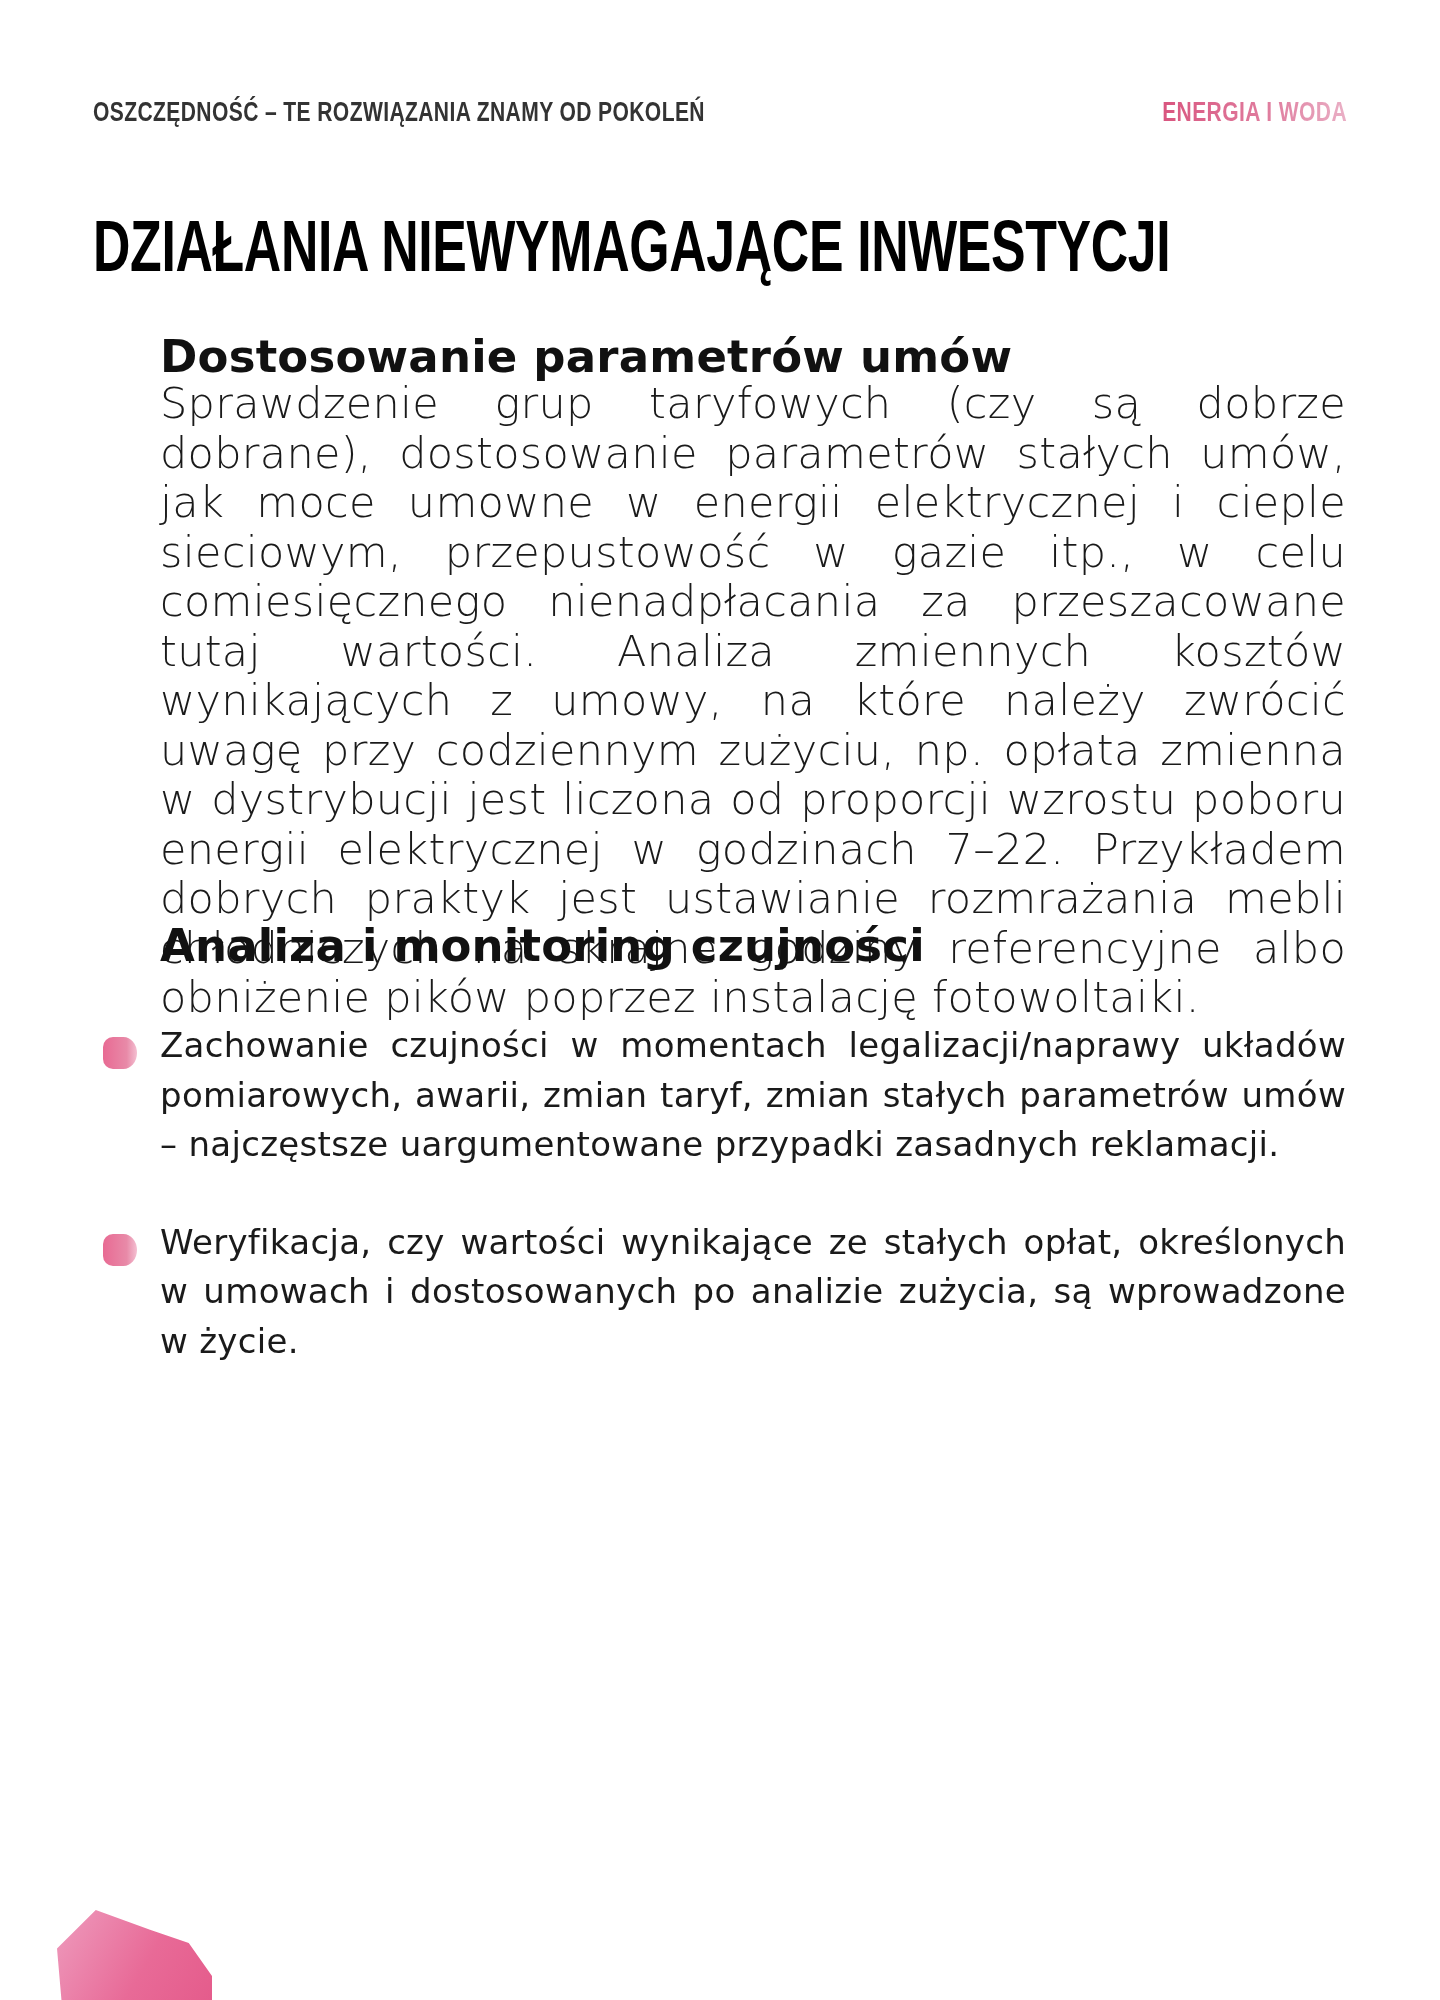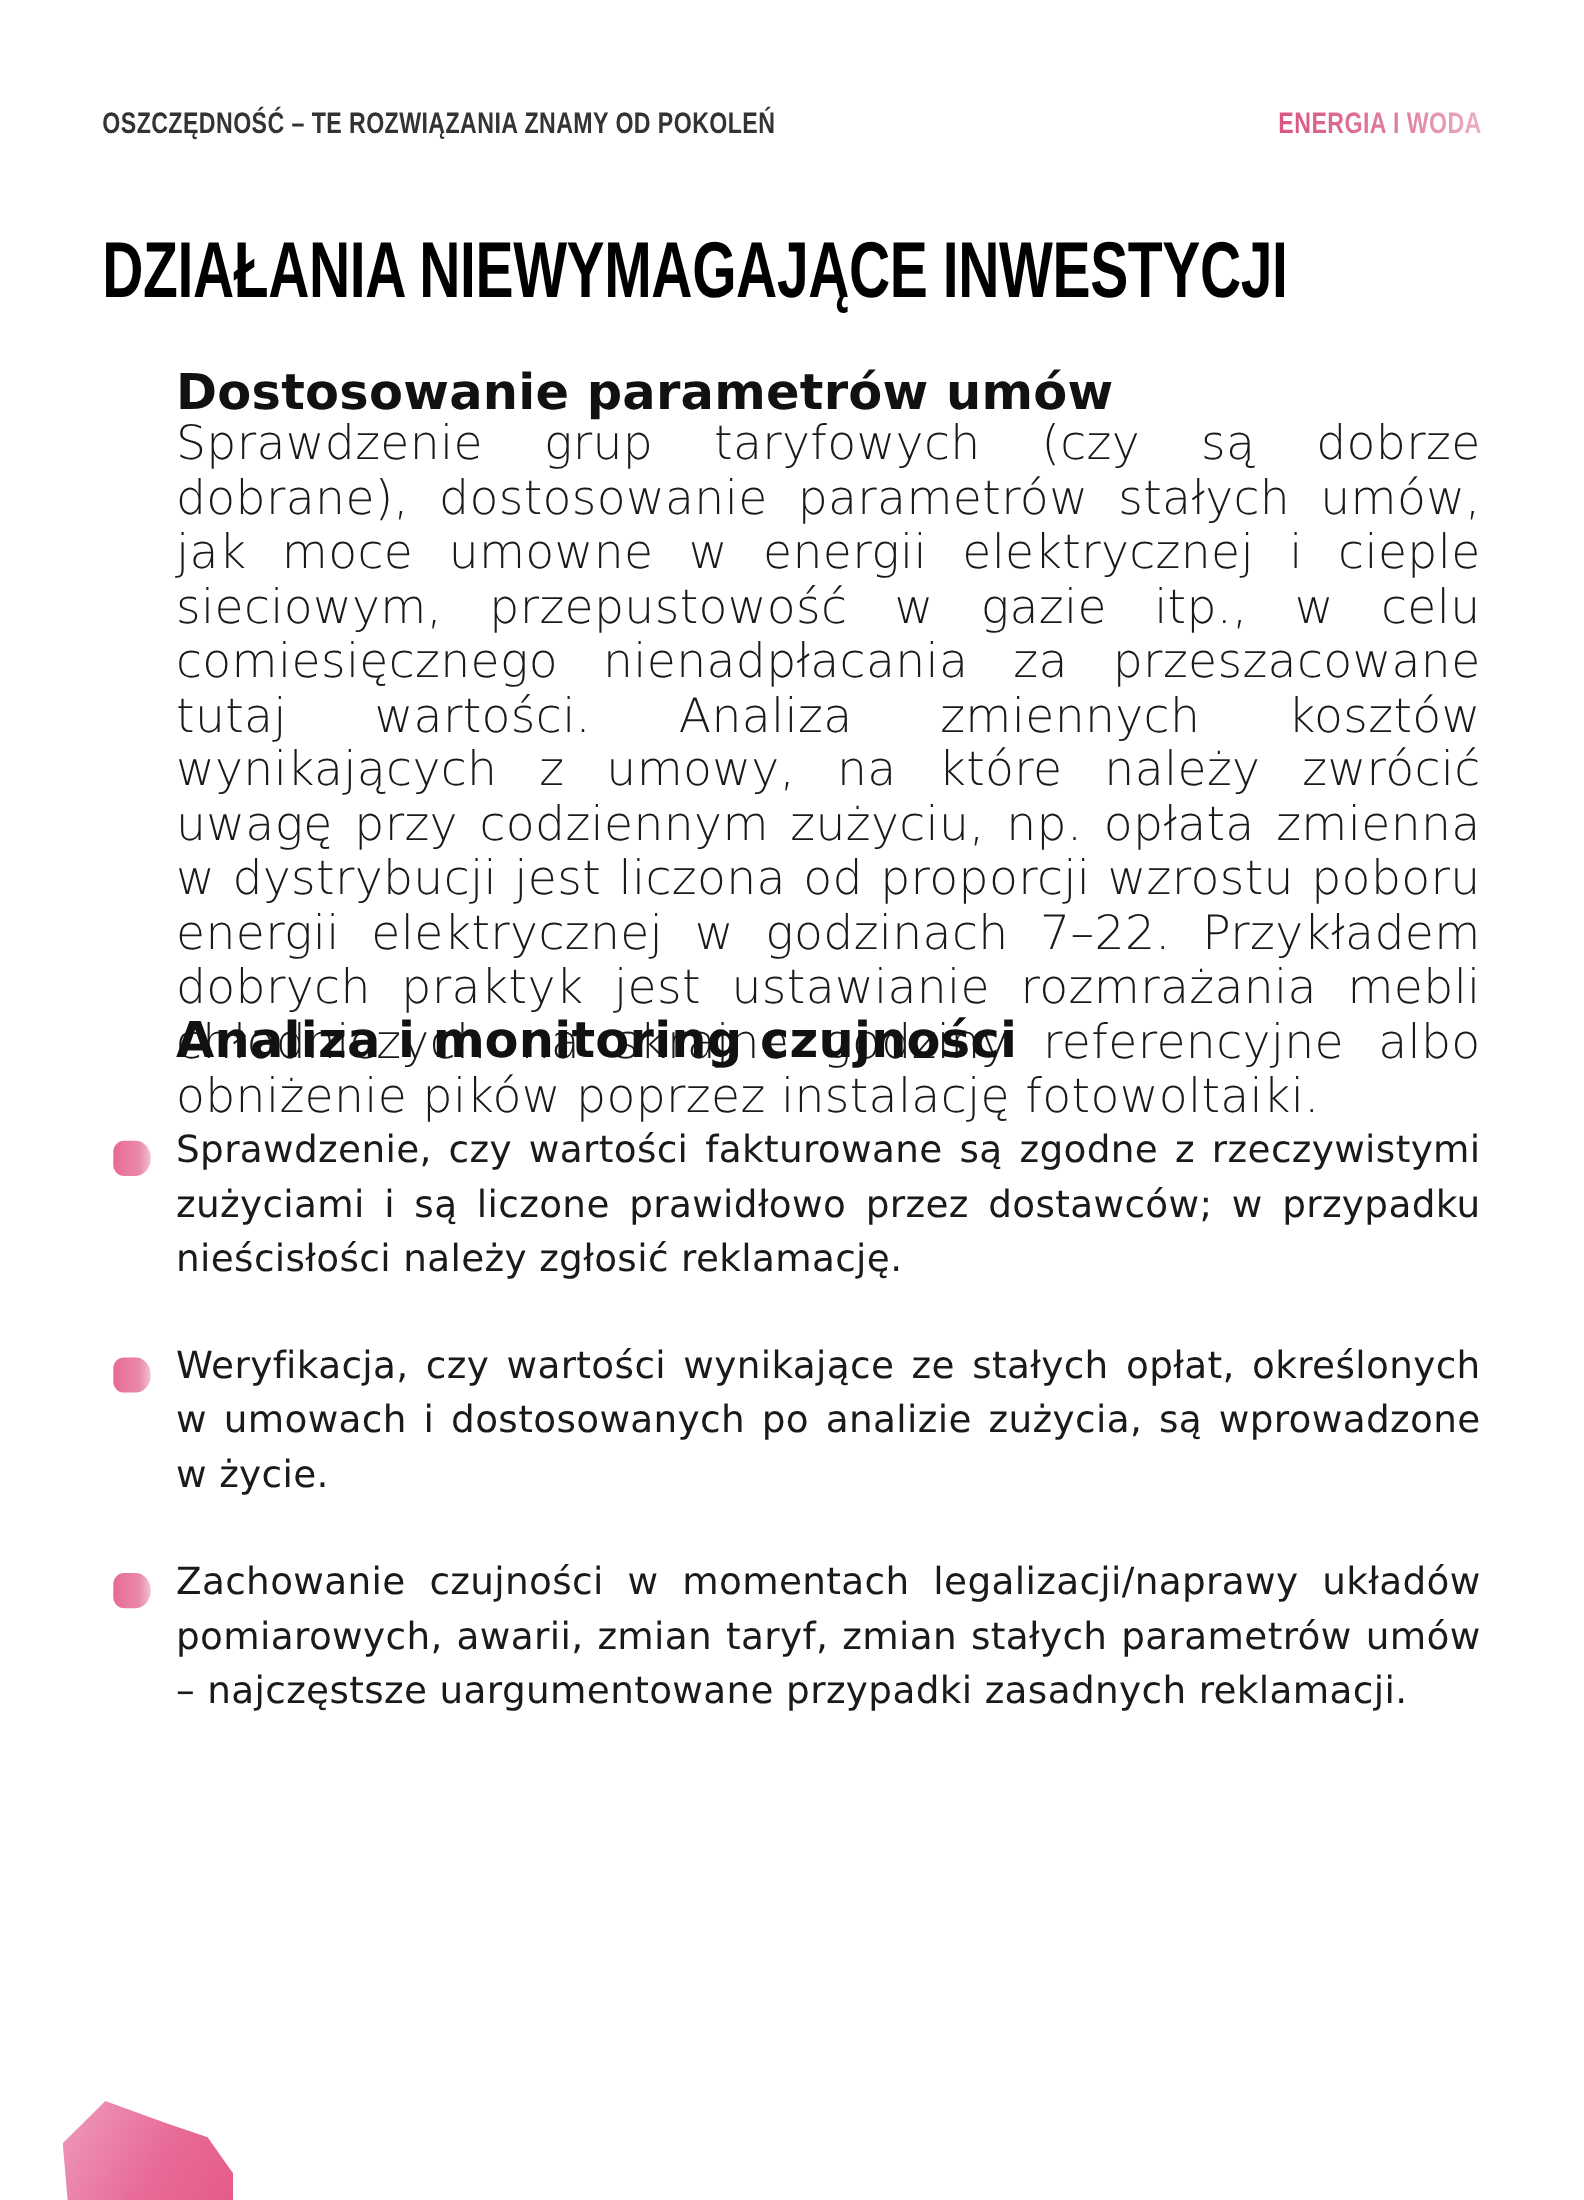--- a/index.html
+++ b/index.html
@@ -35,25 +35,21 @@
   <div class="para">Sprawdzenie grup taryfowych (czy są dobrze dobrane), dostosowanie parametrów stałych umów, jak moce umowne w energii elektrycznej i cieple sieciowym, przepustowość w gazie itp., w celu comiesięcznego nienadpłacania za przeszacowane tutaj wartości. Analiza zmiennych kosztów wynikających z umowy, na które należy zwrócić uwagę przy codziennym zużyciu, np. opłata zmienna w dystrybucji jest liczona od proporcji wzrostu poboru energii elektrycznej w godzinach 7–22. Przykładem dobrych praktyk jest ustawianie rozmrażania mebli chłodniczych na skrajne godziny referencyjne albo obniżenie pików poprzez instalację fotowoltaiki.</div>
 </div>
 
 <div class="content section2">
   <div class="subhead">Analiza i monitoring czujności</div>
 </div>
 
 <div class="bullets">
   <div class="bullet">
     <span class="marker"></span>
-    <div class="text">Sprawdzenie, czy wartości fakturowane są zgodne z rzeczywistymi zużyciami i są liczone prawidłowo przez dostawców; w przypadku nieścisłości należy zgłosić reklamację.</div>
+    <div class="text">Zachowanie czujności w momentach legalizacji/naprawy układów pomiarowych, awarii, zmian taryf, zmian stałych parametrów umów – najczęstsze uargumentowane przypadki zasadnych reklamacji.</div>
   </div>
   <div class="bullet">
     <span class="marker"></span>
     <div class="text">Weryfikacja, czy wartości wynikające ze stałych opłat, określonych w umowach i dostosowanych po analizie zużycia, są wprowadzone w życie.</div>
-  </div>
-  <div class="bullet">
-    <span class="marker"></span>
-    <div class="text">Zachowanie czujności w momentach legalizacji/naprawy układów pomiarowych, awarii, zmian taryf, zmian stałych parametrów umów – najczęstsze uargumentowane przypadki zasadnych reklamacji.</div>
   </div>
 </div>
 
 <div class="blob"></div>
 
 </body></html>

